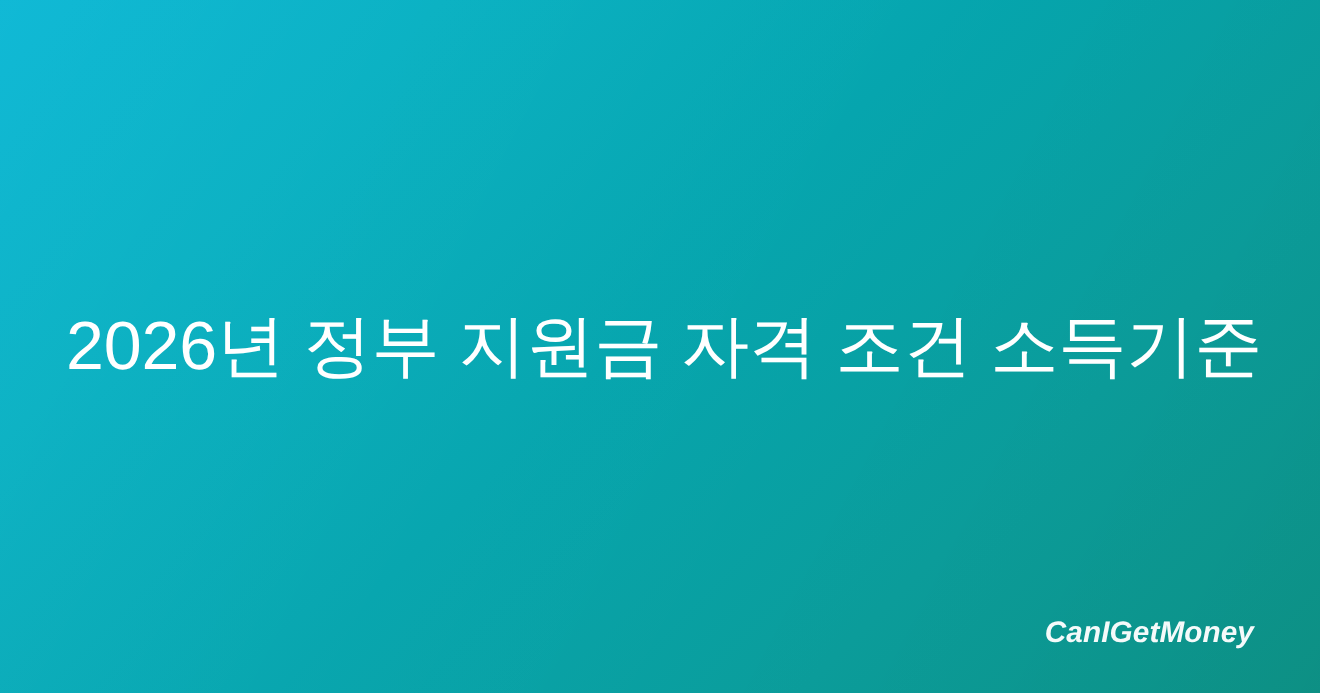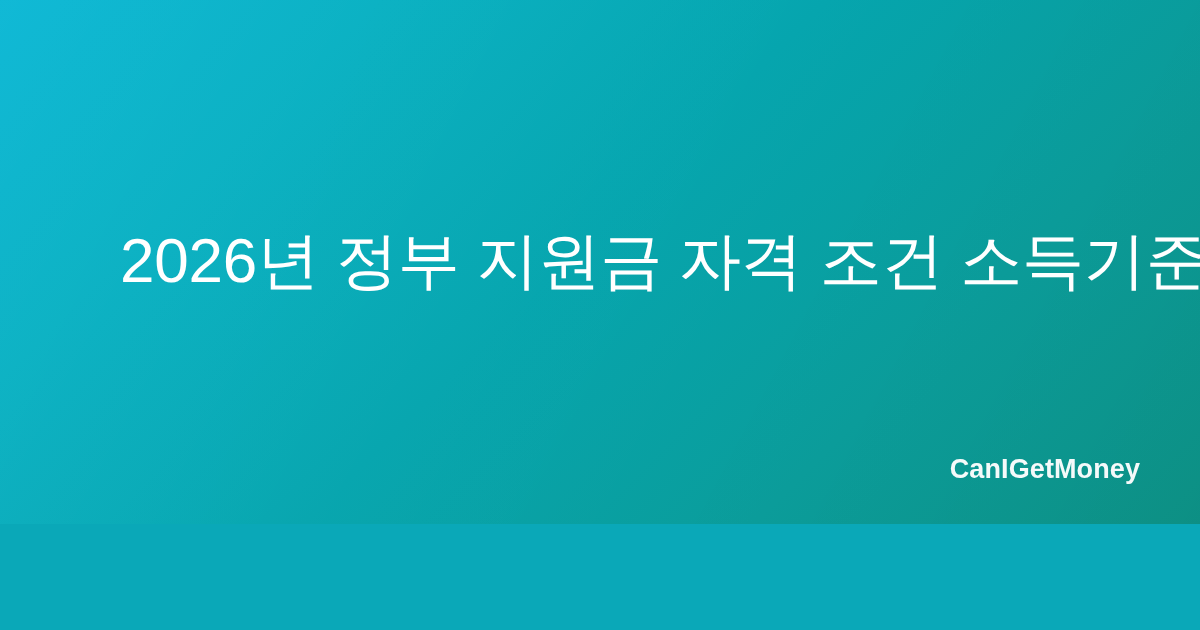--- a/index.html
+++ b/index.html
@@ -14,26 +14,26 @@
     overflow: hidden;
     font-family: "Liberation Sans", "DejaVu Sans", sans-serif;
     background: #0aa8b8;
   }
 
   
   .og-card {
     position: relative;
     box-sizing: border-box;
     width: 1200px;
-    height: 524px;
+    height: 630px;
     background: linear-gradient(135deg, #06b6d4 0%, #06b0c2 22%, #05a5ae 48%, #0b9d9b 74%, #0d9488 100%);
     overflow: hidden;
     display: flex;
     align-items: center;
-    justify-content: center;
+    justify-content: flex-start;
   }
 
   
   .sheen {
     position: absolute;
     inset: 0;
     background: linear-gradient(118deg,
                 rgba(255,255,255,0.045) 0%,
                 rgba(255,255,255,0.015) 38%,
                 rgba(255,255,255,0.000) 62%,
@@ -69,20 +69,21 @@
     right: 60px;
     bottom: 41px;
     z-index: 3;
     color: #ffffff;
     font-family: "Liberation Sans", "DejaVu Sans", sans-serif;
     font-size: 27px;
     font-weight: 700;
     letter-spacing: 0.1px;
     line-height: 1;
     opacity: 0.96;
+    font-style: italic;
   }
 </style>
 </head>
 <body>
 
 <div class="og-card">
 
   <div class="sheen"></div>
 
   <div class="title-wrap">

